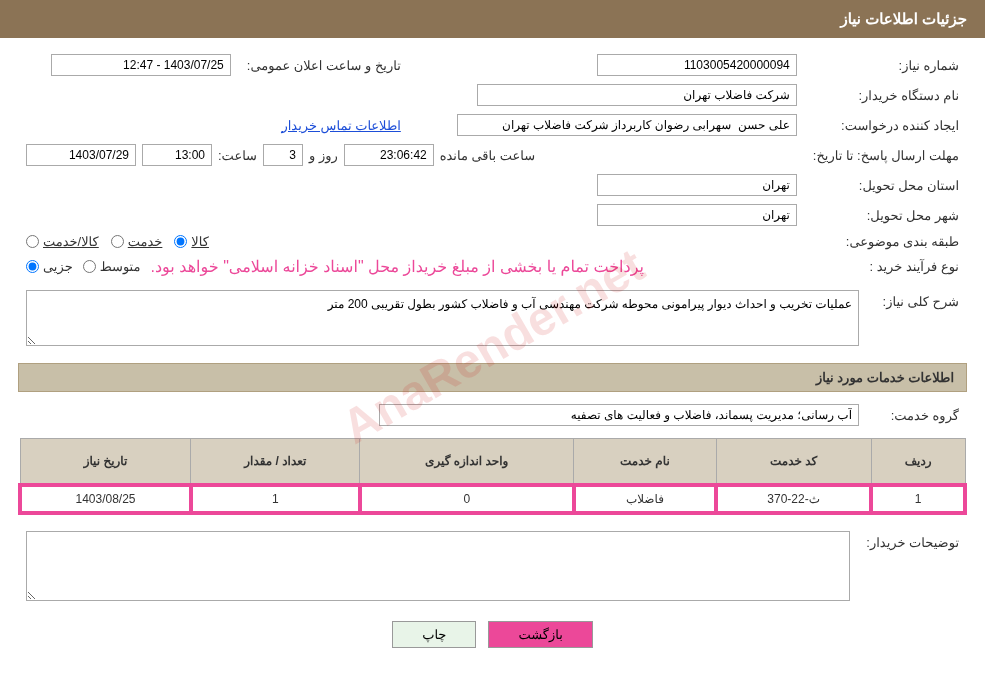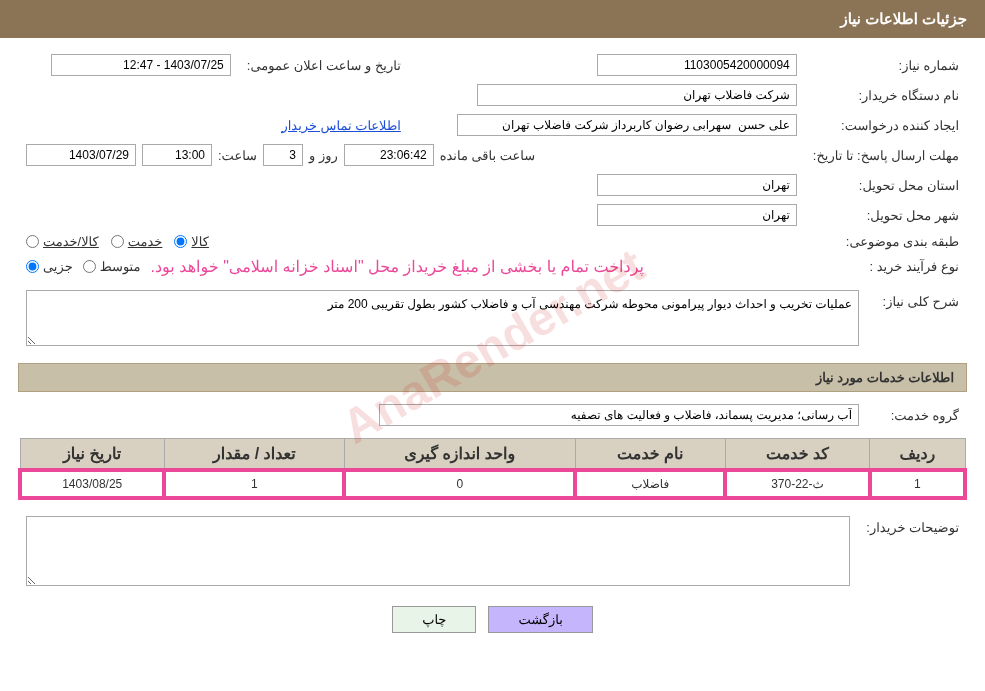--- a/index.html
+++ b/index.html
@@ -105,23 +105,23 @@
       resize: vertical;
     }
     .service-table {
       width: 100%;
       border-collapse: collapse;
       margin-top: 8px;
     }
     .service-table th {
       background: #d8d0c0;
       border: 1px solid #aaa;
-      padding: 5px 8px;
+      padding: 15px 8px;
       text-align: center;
-      font-size: 16px;
+      font-size: 12px;
     }
     .service-table td {
       border: 4px solid #ec4899;
       padding: 5px 8px;
       text-align: center;
       font-size: 12px;
       background: #fff;
     }
     .buttons-row {
       display: flex;
@@ -135,21 +135,21 @@
       font-family: Tahoma, Arial, sans-serif;
       cursor: pointer;
       border: 1px solid #aaa;
       background: #f5f5f5;
     }
     .btn-print {
       background: #e8f4e8;
       border-color: #999;
     }
     .btn-back {
-      background: #c4b5fd;
+      background: #ec4899;
       border-color: #999;
     }
     .watermark-container {
       position: relative;
     }
     .watermark {
       position: absolute;
       top: 50%;
       left: 50%;
       transform: translate(-50%, -50%) rotate(-30deg);

